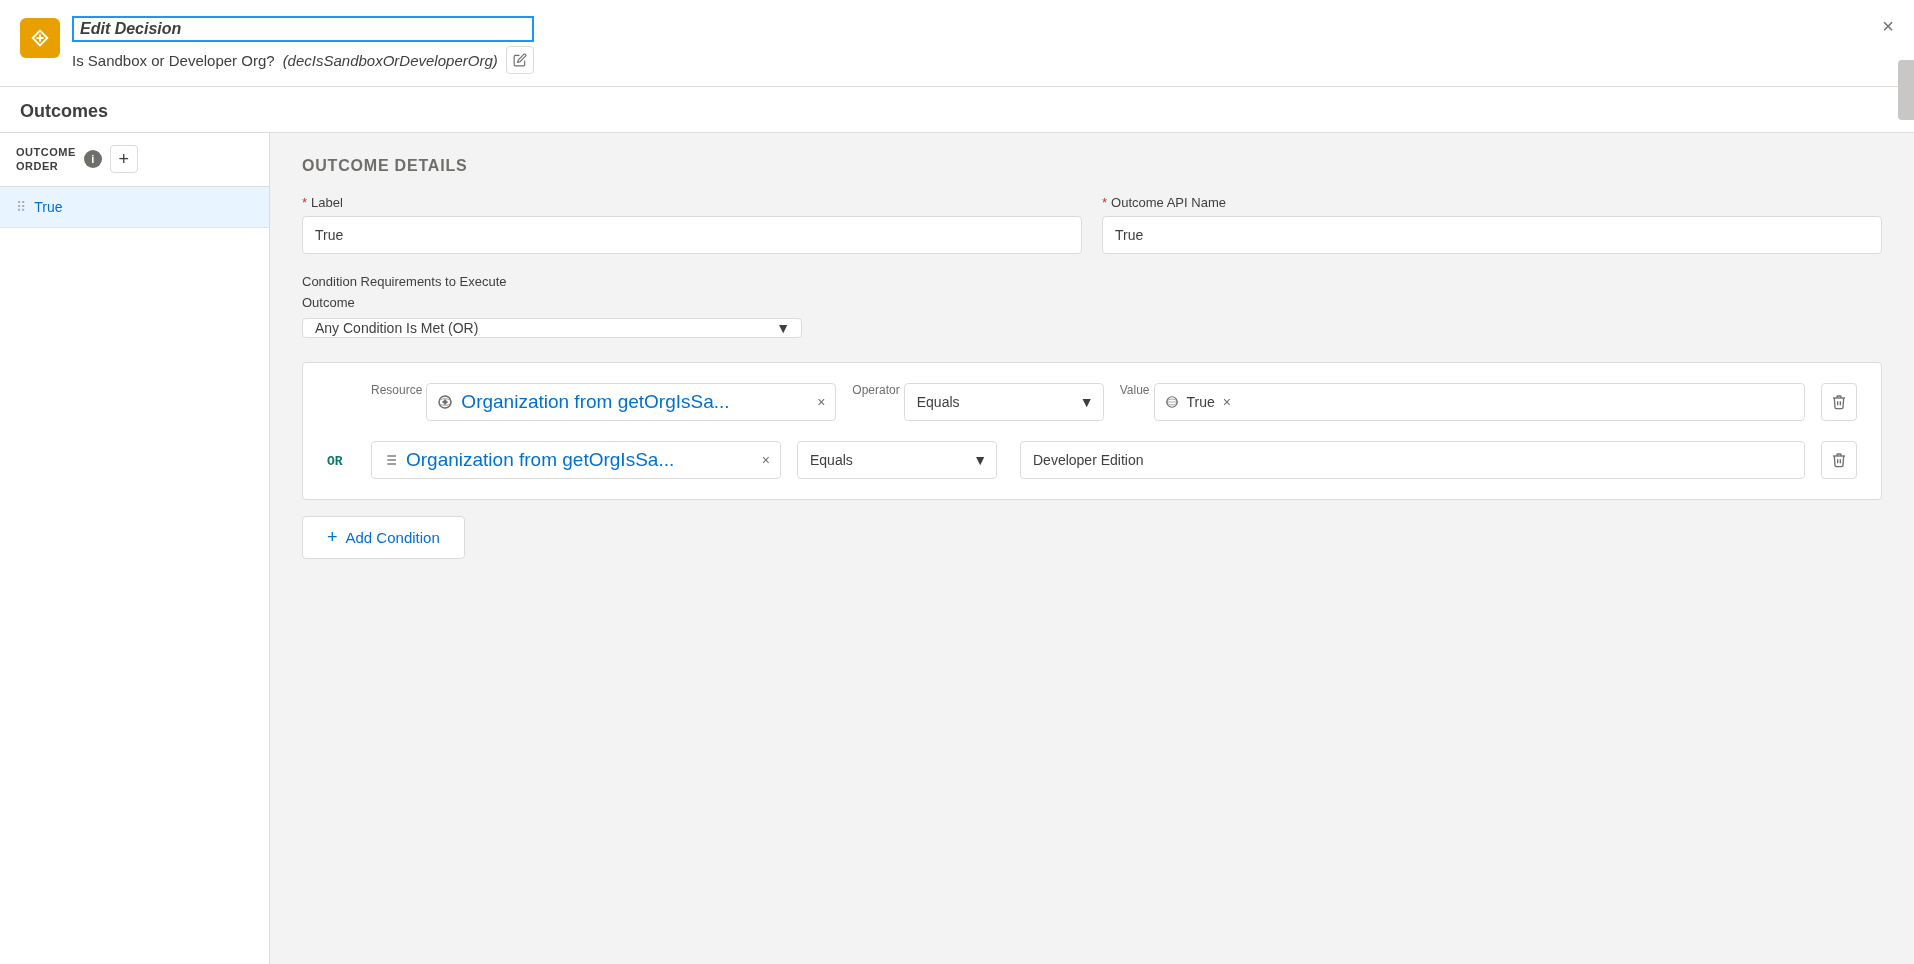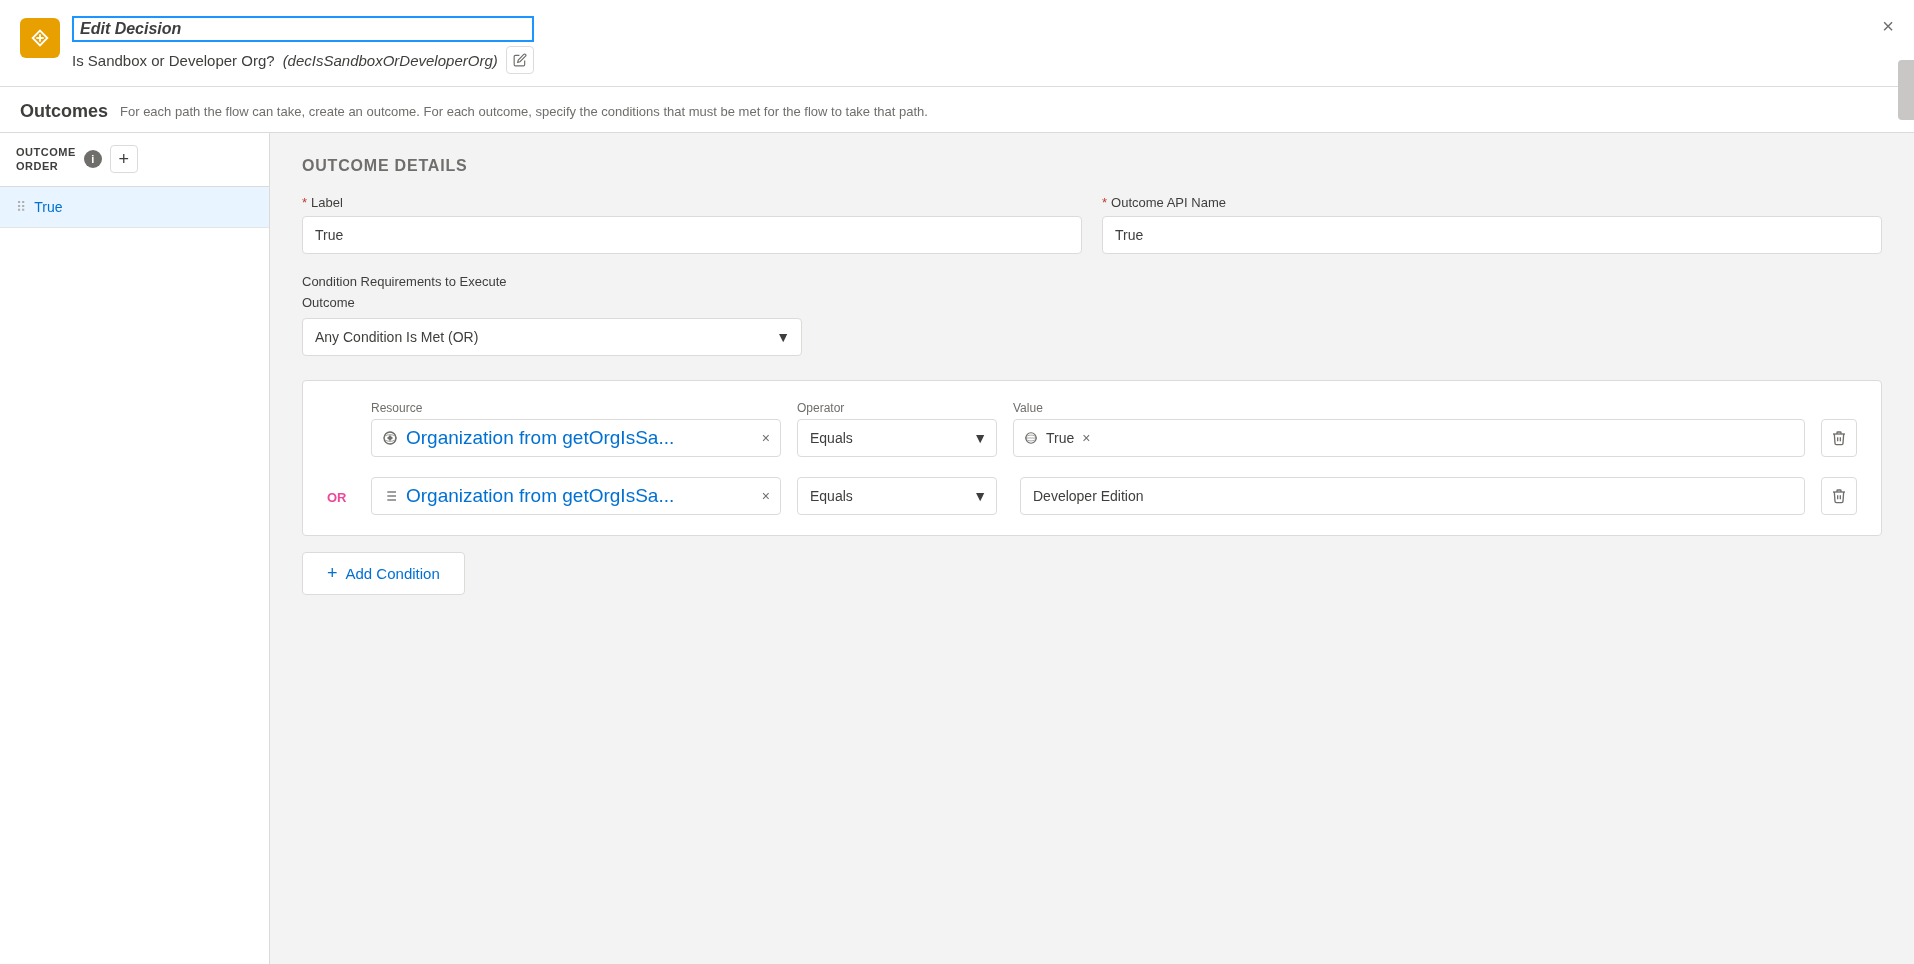--- a/index.html
+++ b/index.html
@@ -240,21 +240,21 @@
       color: #3e3e3c;
       margin-bottom: 6px;
     }
     .condition-select-wrapper {
       position: relative;
       width: 500px;
       margin-bottom: 24px;
     }
     .condition-select {
       width: 100%;
-      height: 38px;
+      height: 20px;
       border: 1px solid #dddbda;
       border-radius: 4px;
       padding: 0 36px 0 12px;
       font-size: 14px;
       background: #fff;
       color: #3e3e3c;
       appearance: none;
       outline: none;
       cursor: pointer;
     }
@@ -278,27 +278,27 @@
     .condition-row {
       display: flex;
       align-items: flex-end;
       gap: 16px;
       margin-bottom: 20px;
     }
     .condition-row:last-child { margin-bottom: 0; }
     .or-label {
       font-size: 13px;
       font-weight: 600;
-      color: #ec4899;
+      color: #0f766e;
       padding-bottom: 10px;
       min-width: 28px;
+      font-family: Liberation Mono, monospace;
     }
     .col-group {
       display: flex;
-      flex-direction: column;
       gap: 4px;
     }
     .col-label {
       font-size: 12px;
       color: #706e6b;
     }
     .resource-input-box {
       width: 410px;
       height: 38px;
       border: 1px solid #dddbda;
@@ -409,21 +409,20 @@
           </svg>
         </button>
       </span>
     </div>
     <button class="close-btn">×</button>
     <div class="right-panel-tab"></div>
   </div>
 
   <div class="outcomes-bar">
     <span class="outcomes-title">Outcomes</span>
-    <span class="outcomes-desc">For each path the flow can take, create an outcome. For each outcome, specify the conditions that must be met for the flow to take that path.</span>
   </div>
 
   <div class="main-content">
 
     <div class="sidebar">
       <div class="outcome-order-header">
         <div style="display:flex;flex-direction:column;line-height:1.3;">
           <span class="outcome-order-label">OUTCOME</span>
           <span class="outcome-order-label">ORDER</span>
         </div>

